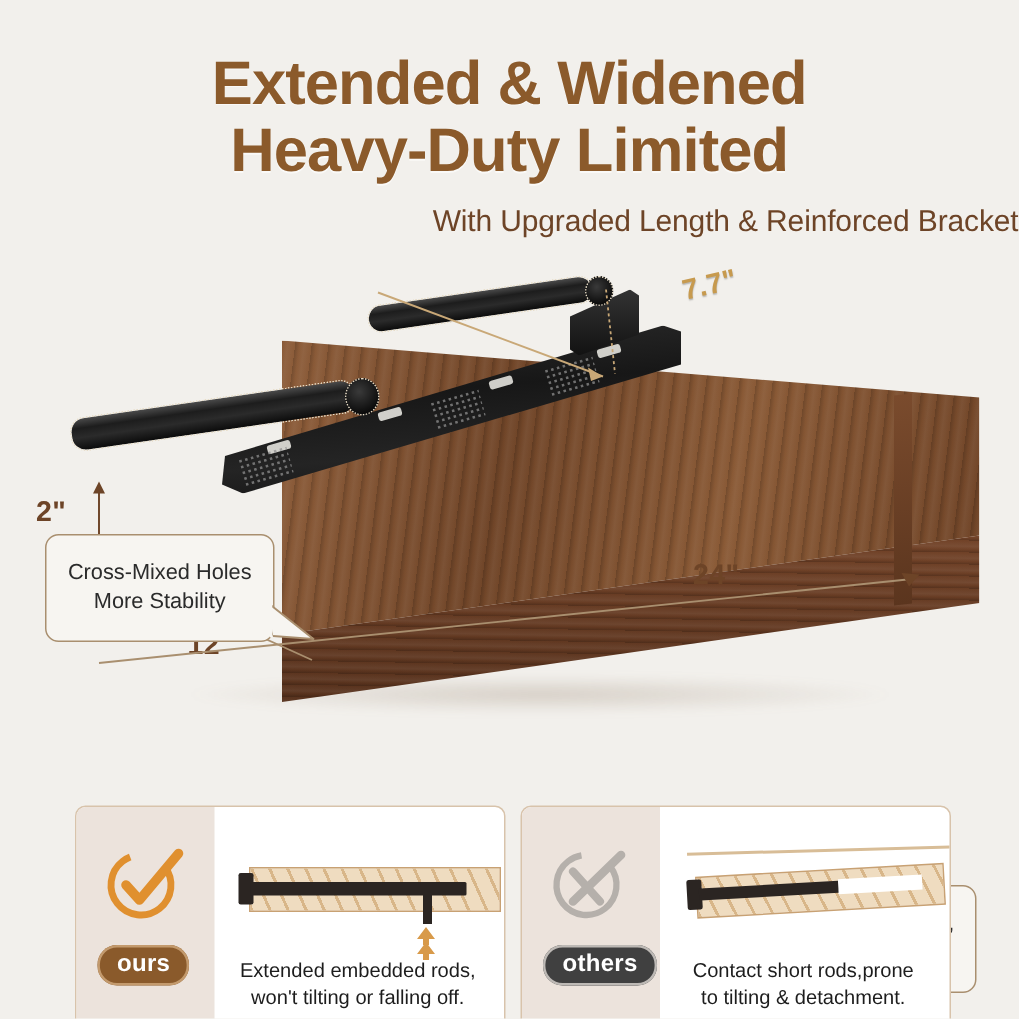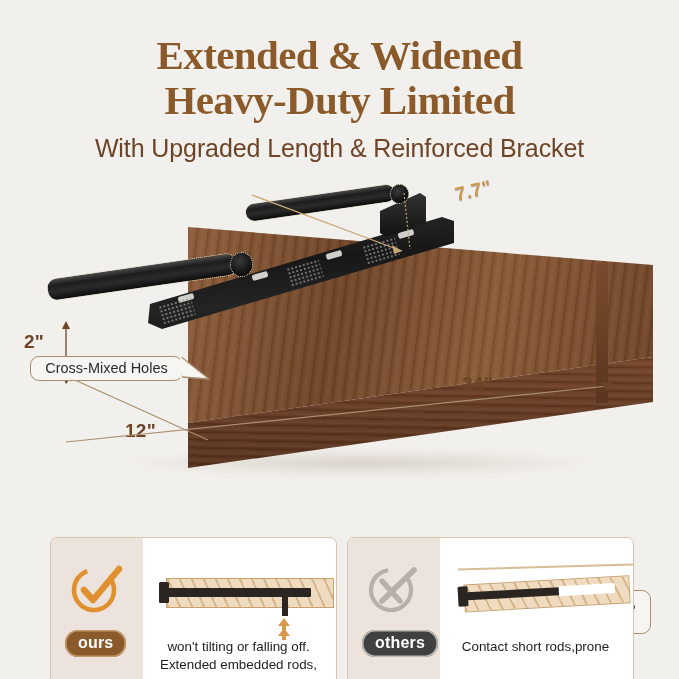--- a/index.html
+++ b/index.html
@@ -13,27 +13,26 @@
 
   
   .heading{
     position:absolute;left:0;right:0;top:33px;
     text-align:center;
     font-size:41px;line-height:45px;
     font-weight:bold;
     letter-spacing:-0.6px;
     color:#8b5a2b;
     text-shadow:0 1px 0 rgba(255,255,255,.6);
-    font-family:Liberation Serif, serif;
   }
   .heading .l2{display:block;}
   .subheading{
     position:absolute;left:0;right:0;top:136px;
-    text-align:center;
-    font-size:25px;line-height:24px;
+    text-align:right;
+    font-size:20px;line-height:24px;
     color:#6d4427;
     letter-spacing:-0.1px;
   }
 
   
   .hero{position:absolute;left:0;top:165px;width:679px;height:325px;}
 
   
   .shelf-top{
     position:absolute;
@@ -96,21 +95,21 @@
 
   
   .bubble{
     position:absolute;
     background:#f7f5f1;
     border:1.4px solid #a98f6f;
     border-radius:9px;
     color:#2b2b2b;
     font-size:14.5px;line-height:19px;
     text-align:center;
-    padding:2px 11px;
+    padding:16px 11px;
     box-sizing:border-box;
   }
   #bubble-holes{left:30px;top:191px;width:153px;}
   #bubble-holes .tail-line{
     position:absolute;right:-28px;bottom:0px;width:30px;height:26px;
   }
   #bubble-load{left:466px;top:425px;width:185px;}
   #bubble-load .tail-line{
     position:absolute;right:28px;top:-31px;width:42px;height:33px;
   }
@@ -229,20 +228,21 @@
     <div class="dim" style="left:125px;top:255px;">12"</div>
 
     <svg class="dimline" style="left:60px;top:215px;" width="560" height="80" viewBox="0 0 560 80">
       <line x1="6" y1="62" x2="548" y2="6" stroke="#a98f6f" stroke-width="1.2"></line>
       <polygon points="553,3 541,2 546,11" fill="#6d4427"></polygon>
     </svg>
     <div class="dim" style="left:462px;top:208px;">24"</div>
 
     <div class="bubble" id="bubble-holes">
       <div>Cross-Mixed Holes</div>
+      <div>More Stability</div>
       <svg class="tail-line" viewBox="0 0 30 26">
         <path d="M0 2 L29 25 L2 23" fill="#f7f5f1" stroke="#a98f6f" stroke-width="1.3" stroke-linejoin="round"></path>
         <line x1="0" y1="1" x2="0" y2="24" stroke="#f7f5f1" stroke-width="3"></line>
       </svg>
     </div>
 
     <div class="bubble" id="bubble-load">
       <div>Increased Contact Area,</div>
       <div>Load-Capccity Up!</div>
       <svg class="tail-line" viewBox="0 0 42 33">
@@ -270,22 +270,22 @@
       <div class="rod-head" style="left:108px;top:44px;width:10px;height:21px;"></div>
       <div class="rod-flat" style="left:116px;top:50px;width:144px;height:9px;"></div>
       <div class="screw" style="left:231px;top:58px;width:6px;height:20px;clip-path:polygon(0 0,6 0,4 16,3 20,2 16);"></div>
 
       <svg class="up-arrow" style="left:226px;top:80px;" viewBox="0 0 14 22">
         <polygon points="7,0 13,8 9,8 9,12 5,12 5,8 1,8" fill="#d89a4a"></polygon>
         <polygon points="7,10 13,18 9,18 9,22 5,22 5,18 1,18" fill="#d89a4a"></polygon>
       </svg>
 
       <div class="panel-caption">
+        <div>Extended embedded rods,</div>
         <div>won't tilting or falling off.</div>
-        <div>Extended embedded rods,</div>
       </div>
     </div>
 
     <div class="panel" id="panel-others">
       <div class="panel-left"></div>
 
       <div class="icon-wrap">
         <svg viewBox="0 0 56 52" width="56" height="52">
           <circle cx="25" cy="26" r="20" fill="none" stroke="#b5b0ab" stroke-width="4.2" stroke-dasharray="104 22" transform="rotate(-38 25 26)"></circle>
           <path d="M16 17 L34 37" fill="none" stroke="#b5b0ab" stroke-width="5.4" stroke-linecap="round"></path>
@@ -298,17 +298,18 @@
       <div style="position:absolute;left:110px;top:38px;width:172px;height:36px;transform:rotate(-3.2deg);">
         <div class="wood-strip" style="left:6px;top:4px;width:166px;height:28px;"></div>
         <div class="rod-head" style="left:0px;top:6px;width:10px;height:20px;"></div>
         <div class="rod-flat" style="left:8px;top:12px;width:94px;height:8px;"></div>
         <div class="cavity" style="left:101px;top:11px;width:56px;height:10px;"></div>
       </div>
       <div style="position:absolute;left:110px;top:28px;width:178px;height:2px;background:#d8bd97;transform:rotate(-1.6deg);"></div>
 
       <div class="panel-caption">
         <div>Contact short rods,prone</div>
+        <div>to tilting &amp; detachment.</div>
       </div>
     </div>
   </div>
 
 </div>
 
 </body></html>

